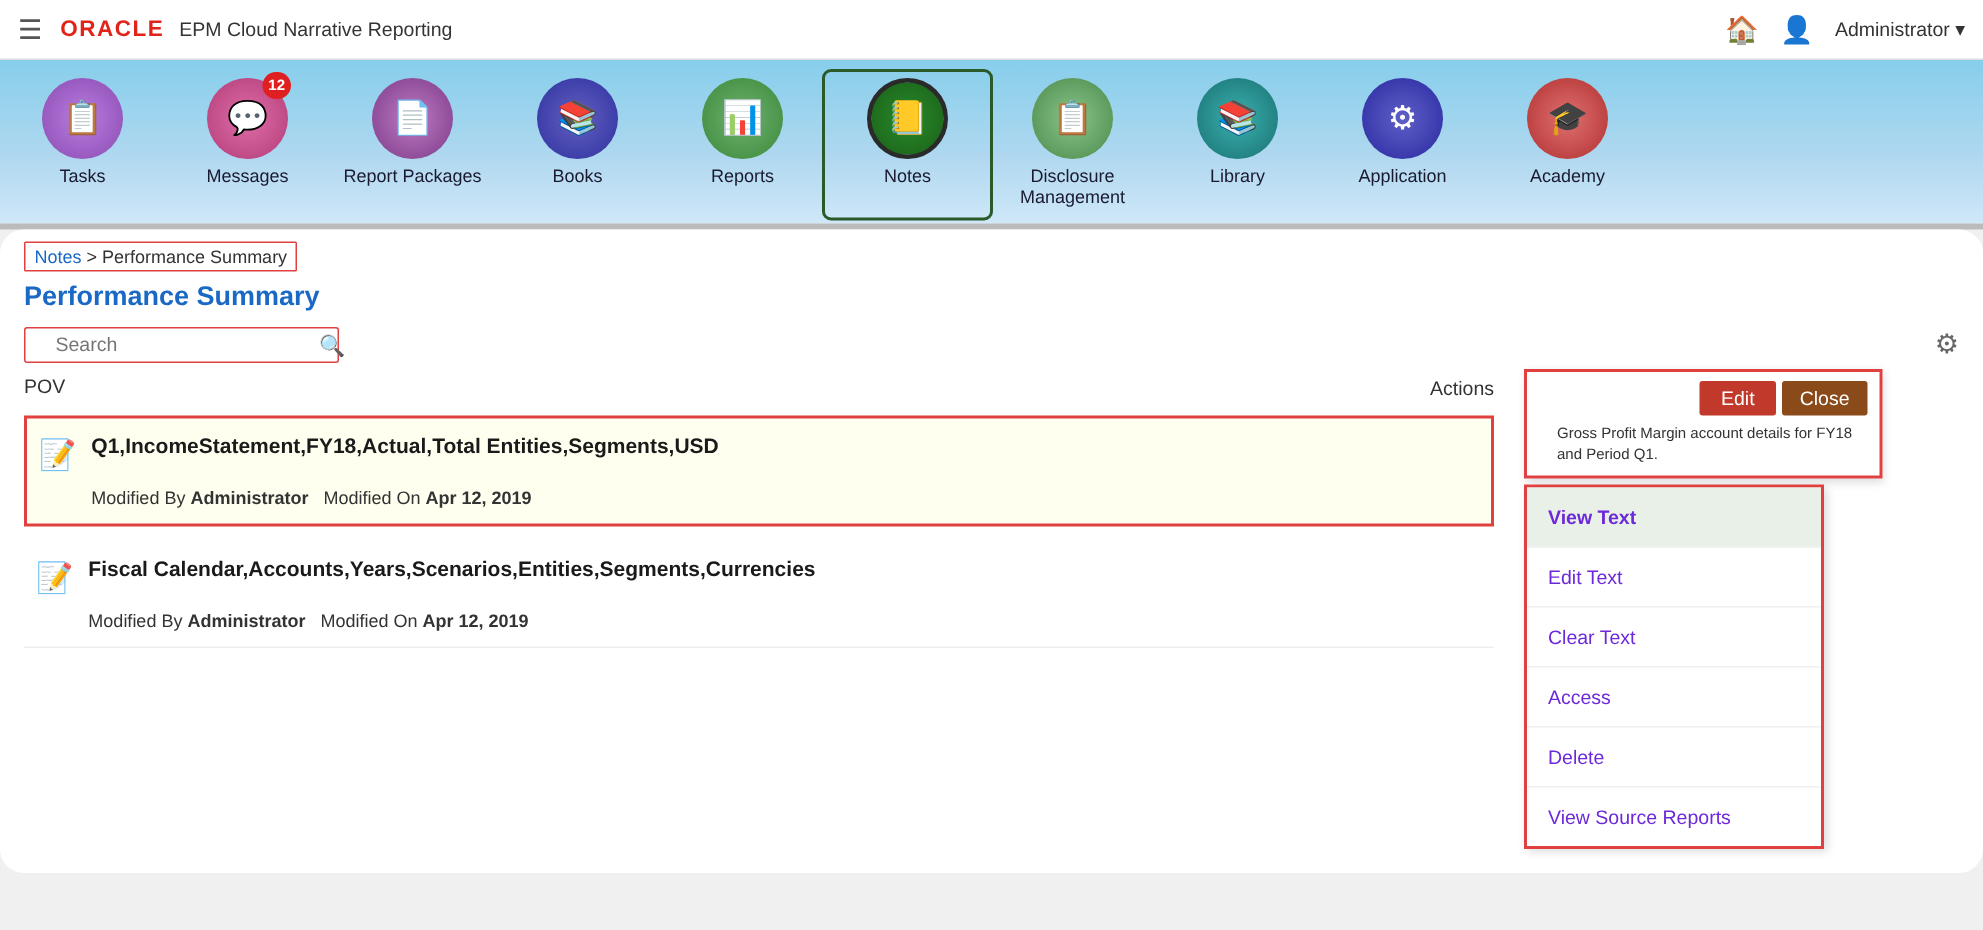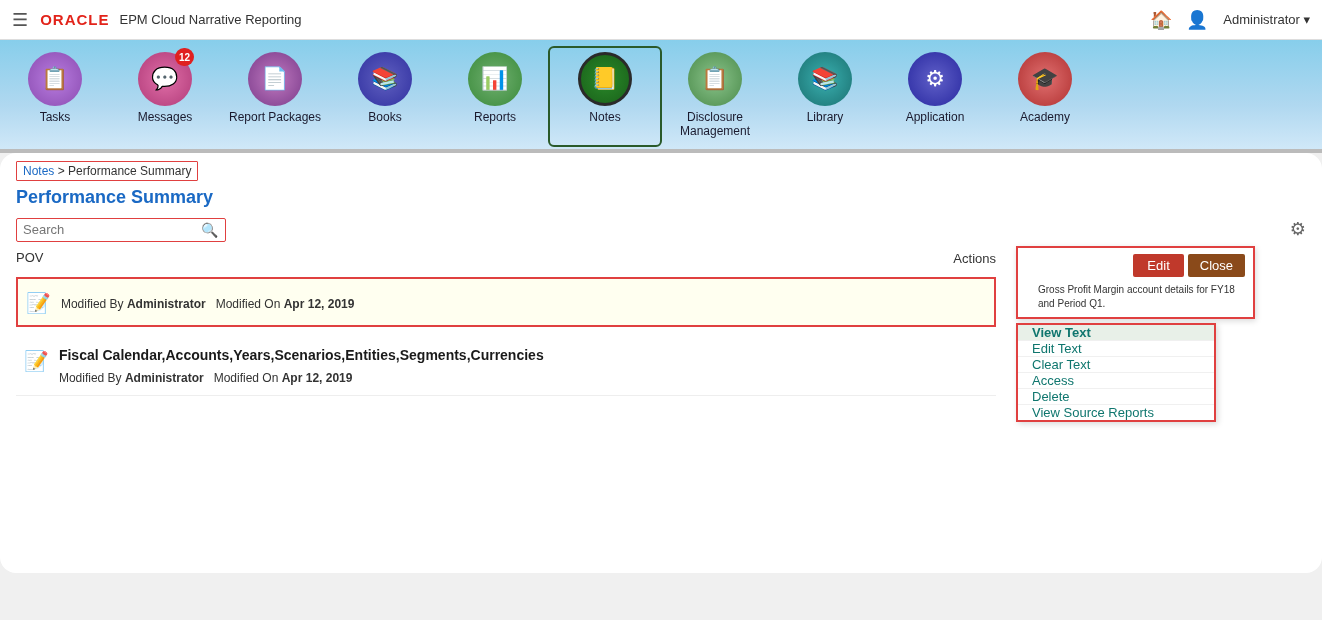--- a/index.html
+++ b/index.html
@@ -115,21 +115,21 @@
       display: flex;
       align-items: center;
       margin-bottom: 8px;
     }
     .search-box {
       border: 1.5px solid #e04040;
       border-radius: 2px;
       display: flex;
       align-items: center;
       width: 210px;
-      padding: 3px 6px;
+      padding: 3px 20px;
       background: #fff;
     }
     .search-box input {
       border: none;
       outline: none;
       font-size: 13px;
       flex: 1;
       color: #999;
     }
     .search-icon-svg { color: #888; font-size: 14px; }
@@ -178,24 +178,24 @@
 
     
     .context-menu {
       border: 2px solid #e04040;
       background: #fff;
       width: 200px;
       box-shadow: 2px 2px 6px rgba(0,0,0,0.15);
       margin-top: 4px;
     }
     .context-menu-item {
-      padding: 0 14px;
-      cursor: pointer;
-      font-size: 13px;
-      color: #0f766e;
+      padding: 12px 14px;
+      cursor: pointer;
+      font-size: 13px;
+      color: #6d28d9;
       border-bottom: 1px solid #f0f0f0;
     }
     .context-menu-item:last-child { border-bottom: none; }
     .context-menu-item.active { background: #e8f0e8; font-weight: bold; }
 
     
     .actions-label {
       font-size: 13px;
       color: #333;
       margin-bottom: 4px;
@@ -209,21 +209,21 @@
       padding: 10px 8px;
       border: 2px solid #e04040;
       margin-bottom: 10px;
       background: #fffff0;
       cursor: pointer;
     }
     .note-item.second { background: #fff; border: none; border-bottom: 1px solid #eee; padding-left: 0; }
     .note-icon { font-size: 20px; color: #888; margin-right: 10px; margin-top: 2px; }
     .note-content {}
     .note-title { font-size: 14px; font-weight: bold; color: #1a1a1a; }
-    .note-meta { font-size: 12px; color: #333; margin-top: 8px; }
+    .note-meta { font-size: 12px; color: #333; margin-top: 20px; }
     .note-meta strong { font-weight: bold; }
 
     
     .page-body {
       display: flex;
       position: relative;
     }
     .left-panel { flex: 1; padding-right: 20px; }
     .right-panel { width: 290px; min-width: 290px; padding-top: 0; }
   </style>
@@ -333,20 +333,21 @@
       <div style="display:flex; align-items:center; justify-content:space-between; margin-bottom:6px;">
         <span class="pov-label">POV</span>
         <span class="actions-label">Actions</span>
       </div>
 
       <div class="notes-list">
 
         <div class="note-item" style="border:2px solid #e04040; background:#fffff0;">
           <span class="note-icon">📝</span>
           <div class="note-content">
+            <div class="note-title">Q1,IncomeStatement,FY18,Actual,Total Entities,Segments,USD</div>
             <div class="note-meta">
               <span>Modified By</span>&nbsp;<strong>Administrator</strong>&nbsp;&nbsp;
               <span>Modified On</span>&nbsp;<strong>Apr 12, 2019</strong>
             </div>
           </div>
         </div>
 
         <div class="note-item second" style="padding: 10px 8px; border-bottom:1px solid #eee; background:#fff; border-top: none; border-left: none; border-right: none;">
           <span class="note-icon">📝</span>
           <div class="note-content">

